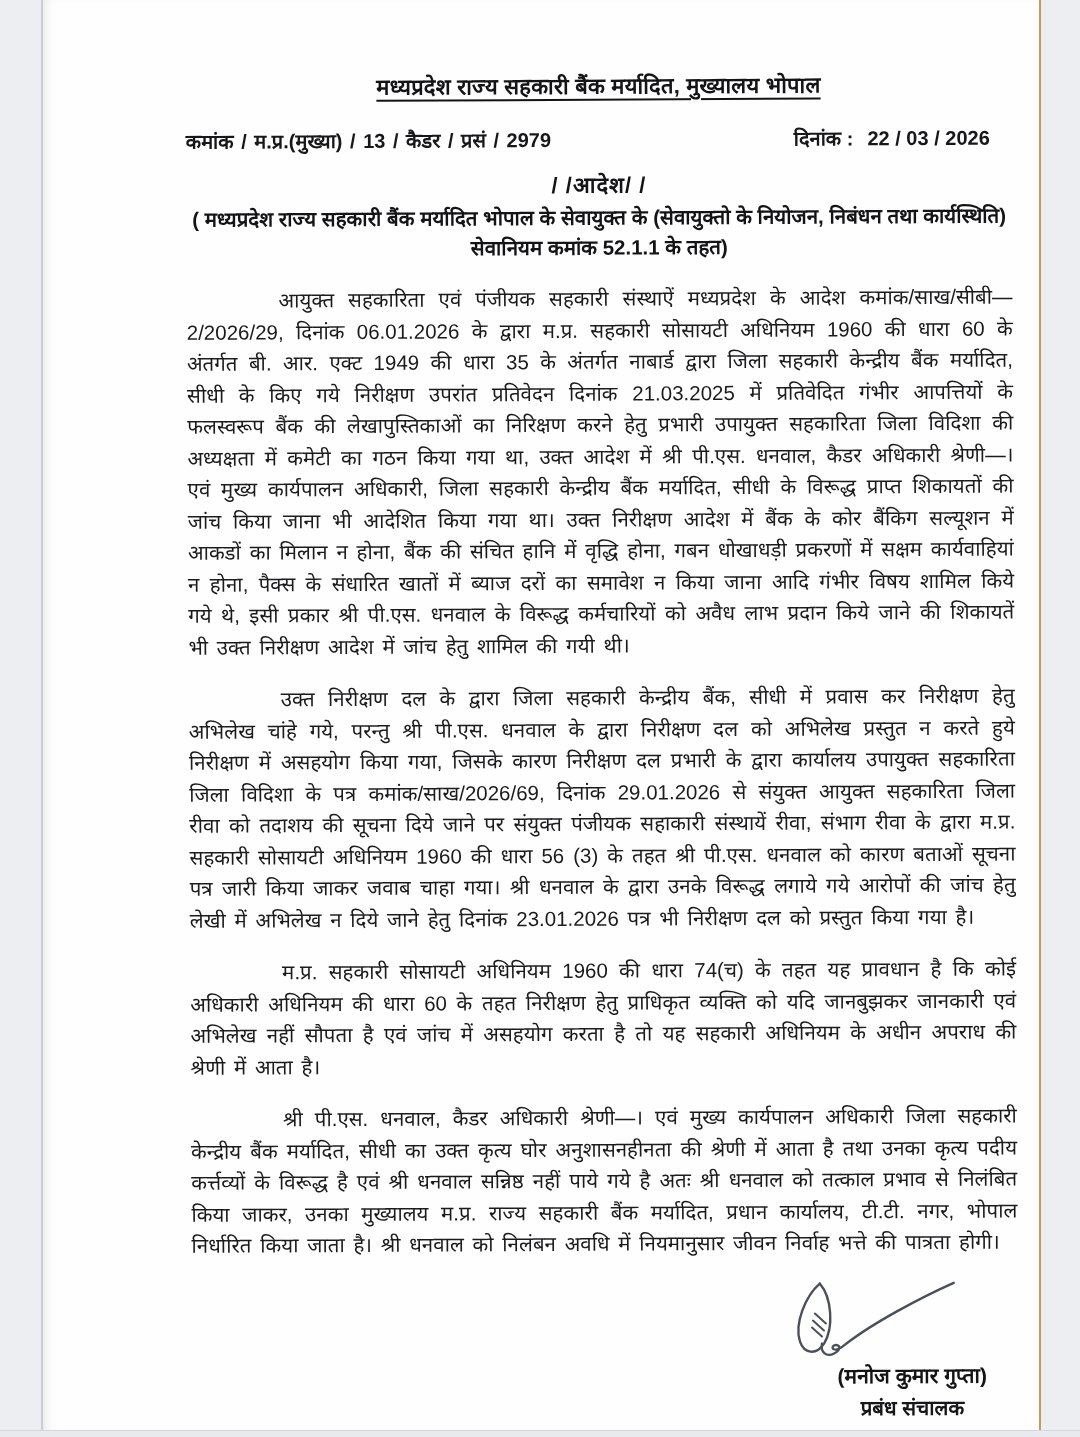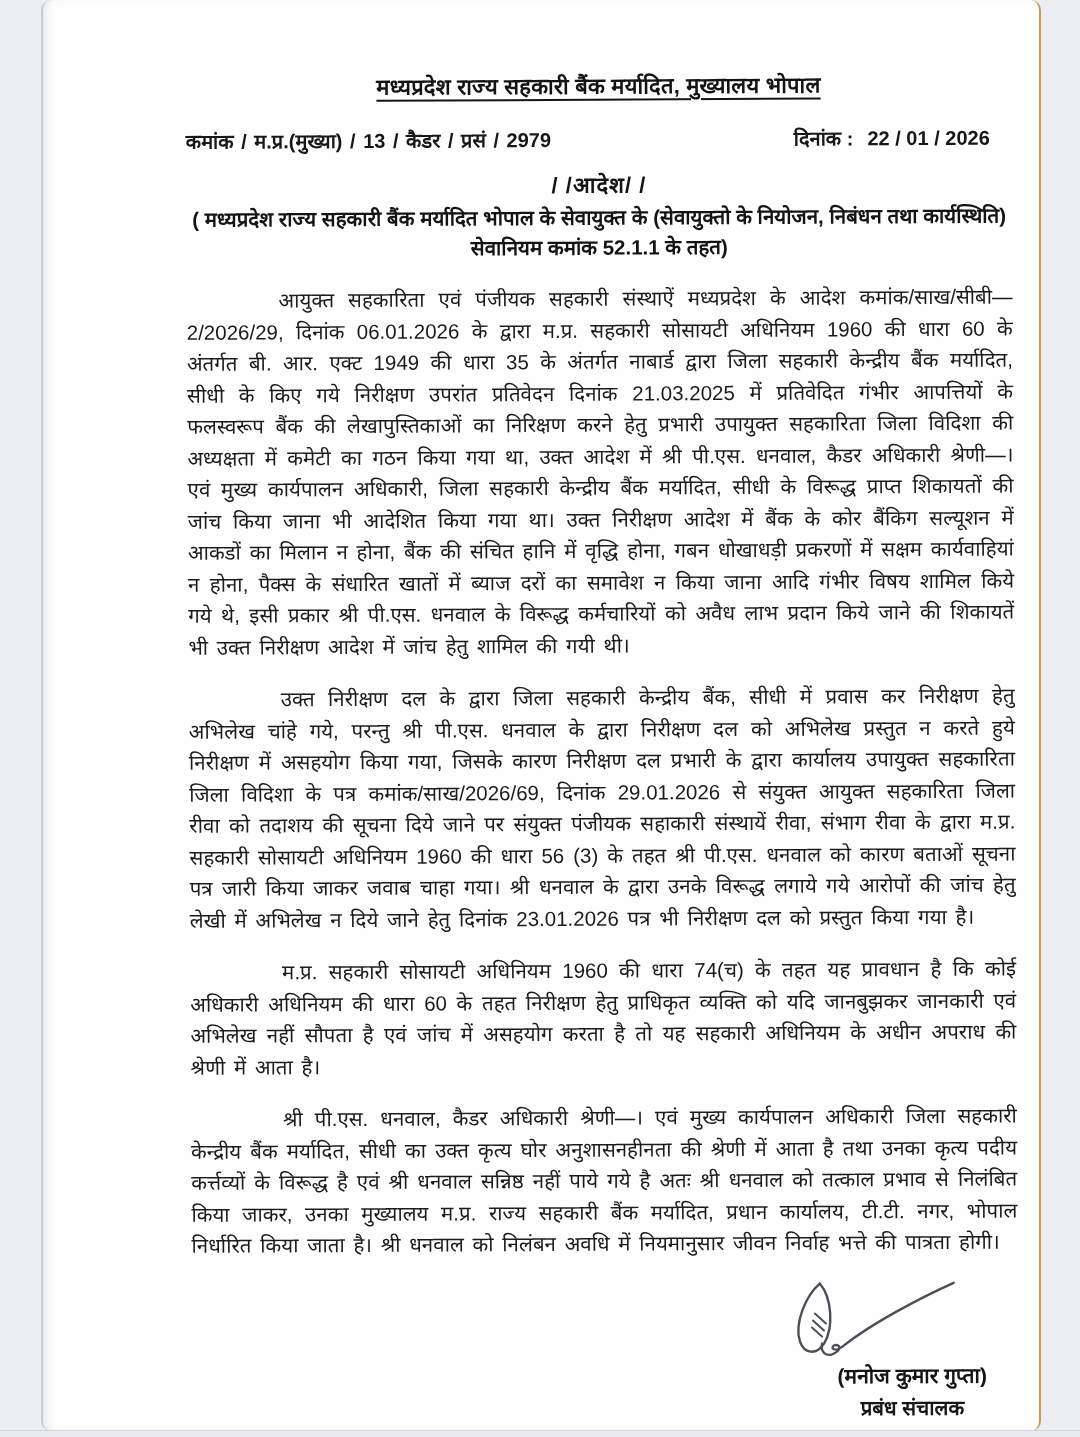--- a/index.html
+++ b/index.html
@@ -21,21 +21,20 @@
   .page {
     position: absolute;
     left: 41px;
     top: 0;
     width: 996px;
     height: 1431px;
     background: #fefefe;
     border-left: 2px solid #c9ced4;
     border-right: 2px solid #c49a54;
     box-shadow: inset 8px 0 14px -10px rgba(60,65,75,0.25);
-    border-radius: 10px;
   }
   .content {
     position: relative;
     box-sizing: border-box;
     width: 100%;
     height: 100%;
     padding: 70px 28px 0 142px;
     transform: rotate(-0.3deg);
     transform-origin: 50% 0;
     color: #1b1b1d;
@@ -128,21 +127,21 @@
 <div class="scan-wrap">
   <div class="page">
     <div class="content">
 
       <h1 class="doc-title">मध्यप्रदेश राज्य सहकारी बैंक मर्यादित, मुख्यालय भोपाल</h1>
 
       <div class="ref-row">
         <span class="ref-no">कमांक / म.प्र.(मुख्या) / 13 / कैडर / प्रसं / 2979</span>
         <span class="date-group">
           <span>दिनांक :</span>
-          <span>22 / 01 / 2026</span>
+          <span>22 / 03 / 2026</span>
         </span>
       </div>
 
       <div class="order-heading">/ /आदेश/ /</div>
 
       <div class="subject">( मध्यप्रदेश राज्य सहकारी बैंक मर्यादित भोपाल के सेवायुक्त के (सेवायुक्तो के नियोजन, निबंधन तथा कार्यस्थिति) सेवानियम कमांक 52.1.1 के तहत)</div>
 
       <div class="body-text">
         <p>आयुक्त सहकारिता एवं पंजीयक सहकारी संस्थाऐं मध्यप्रदेश के आदेश कमांक/साख/सीबी—2/2026/29, दिनांक 06.01.2026 के द्वारा म.प्र. सहकारी सोसायटी अधिनियम 1960 की धारा 60 के अंतर्गत बी. आर. एक्ट 1949 की धारा 35 के अंतर्गत नाबार्ड द्वारा जिला सहकारी केन्द्रीय बैंक मर्यादित, सीधी के किए गये निरीक्षण उपरांत प्रतिवेदन दिनांक 21.03.2025 में प्रतिवेदित गंभीर आपत्तियों के फलस्वरूप बैंक की लेखापुस्तिकाओं का निरिक्षण करने हेतु प्रभारी उपायुक्त सहकारिता जिला विदिशा की अध्यक्षता में कमेटी का गठन किया गया था, उक्त आदेश में श्री पी.एस. धनवाल, कैडर अधिकारी श्रेणी—। एवं मुख्य कार्यपालन अधिकारी, जिला सहकारी केन्द्रीय बैंक मर्यादित, सीधी के विरूद्ध प्राप्त शिकायतों की जांच किया जाना भी आदेशित किया गया था। उक्त निरीक्षण आदेश में बैंक के कोर बैंकिग सल्यूशन में आकडों का मिलान न होना, बैंक की संचित हानि में वृद्धि होना, गबन धोखाधड़ी प्रकरणों में सक्षम कार्यवाहियां न होना, पैक्स के संधारित खातों में ब्याज दरों का समावेश न किया जाना आदि गंभीर विषय शामिल किये गये थे, इसी प्रकार श्री पी.एस. धनवाल के विरूद्ध कर्मचारियों को अवैध लाभ प्रदान किये जाने की शिकायतें भी उक्त निरीक्षण आदेश में जांच हेतु शामिल की गयी थी।</p>
         <p>उक्त निरीक्षण दल के द्वारा जिला सहकारी केन्द्रीय बैंक, सीधी में प्रवास कर निरीक्षण हेतु अभिलेख चांहे गये, परन्तु श्री पी.एस. धनवाल के द्वारा निरीक्षण दल को अभिलेख प्रस्तुत न करते हुये निरीक्षण में असहयोग किया गया, जिसके कारण निरीक्षण दल प्रभारी के द्वारा कार्यालय उपायुक्त सहकारिता जिला विदिशा के पत्र कमांक/साख/2026/69, दिनांक 29.01.2026 से संयुक्त आयुक्त सहकारिता जिला रीवा को तदाशय की सूचना दिये जाने पर संयुक्त पंजीयक सहाकारी संस्थायें रीवा, संभाग रीवा के द्वारा म.प्र. सहकारी सोसायटी अधिनियम 1960 की धारा 56 (3) के तहत श्री पी.एस. धनवाल को कारण बताओं सूचना पत्र जारी किया जाकर जवाब चाहा गया। श्री धनवाल के द्वारा उनके विरूद्ध लगाये गये आरोपों की जांच हेतु लेखी में अभिलेख न दिये जाने हेतु दिनांक 23.01.2026 पत्र भी निरीक्षण दल को प्रस्तुत किया गया है।</p>

